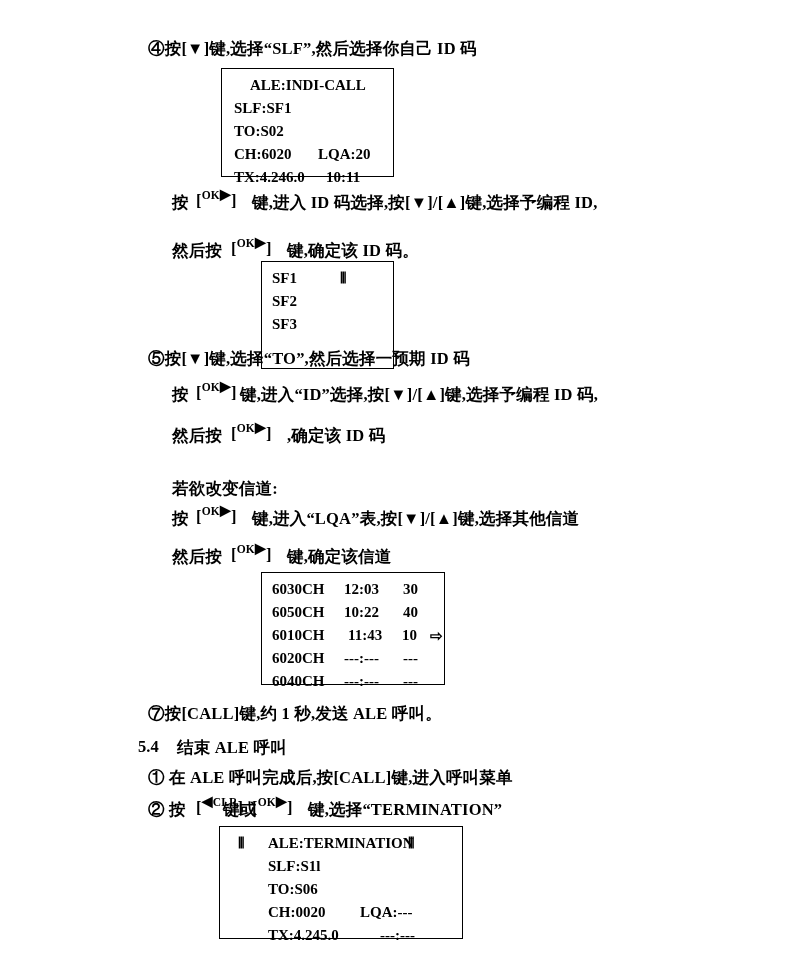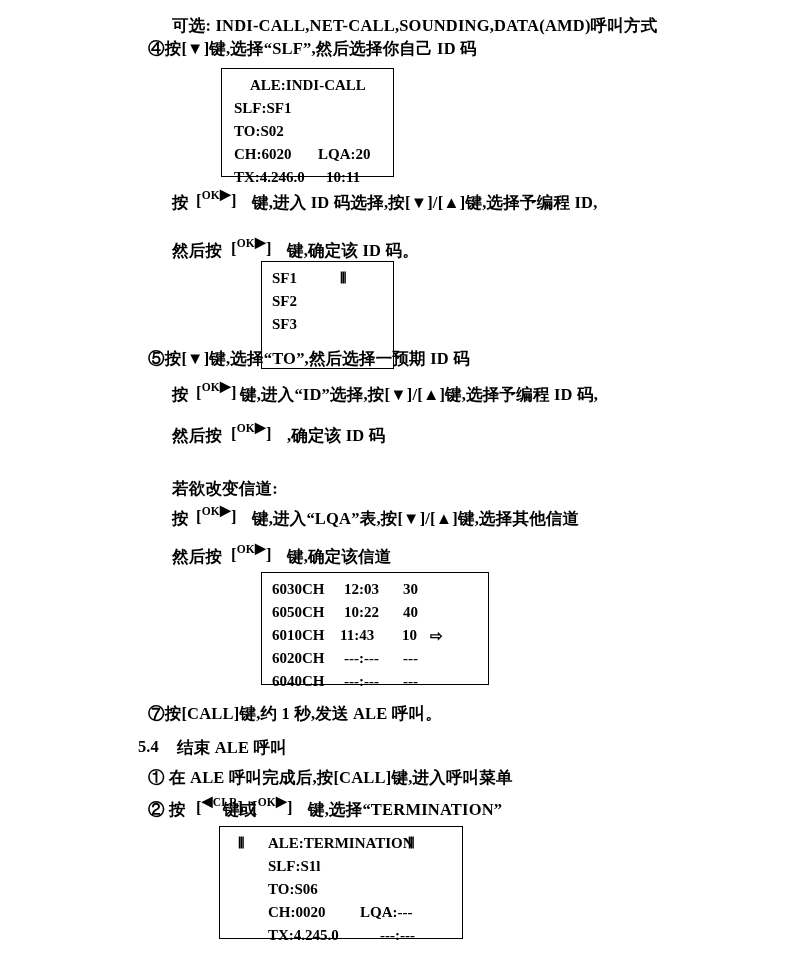--- a/index.html
+++ b/index.html
@@ -60,21 +60,20 @@
     font-family: "Liberation Serif", serif;
     font-size: 16.5px;
     font-weight: bold;
   }
 </style>
 </head>
 <body>
 
 <div class="page">
 
-  <div class="line" style="left:172px; top:15px;">可选: INDI-CALL,NET-CALL,SOUNDING,DATA(AMD)呼叫方式</div>
   <div class="line" style="left:148px; top:38px;">④按[▼]键,选择“SLF”,然后选择你自己 ID 码</div>
 
   <div class="lcd" style="left:221px; top:68px; width:173px; height:109px;">
     <div class="row" style="left:28px; top:8px;">ALE:INDI-CALL</div>
     <div class="row" style="left:12px; top:31px;">SLF:SF1</div>
     <div class="row" style="left:12px; top:54px;">TO:S02</div>
     <div class="row" style="left:12px; top:77px;">CH:6020</div>
     <div class="row" style="left:96px; top:77px;">LQA:20</div>
     <div class="row" style="left:12px; top:100px;">TX:4.246.0</div>
     <div class="row" style="left:104px; top:100px;">10:11</div>
@@ -120,29 +119,29 @@
     <span class="key">[<span class="sup">OK</span><span class="sup arrowglyph">▶</span>]</span>
   </div>
   <div class="line" style="left:252px; top:508px;">键,进入“LQA”表,按[▼]/[▲]键,选择其他信道</div>
 
   <div class="line" style="left:172px; top:546px;">然后按</div>
   <div class="line" style="left:231px; top:540px;">
     <span class="key">[<span class="sup">OK</span><span class="sup arrowglyph">▶</span>]</span>
   </div>
   <div class="line" style="left:287px; top:546px;">键,确定该信道</div>
 
-  <div class="lcd" style="left:261px; top:572px; width:228px; height:113px;">
+  <div class="lcd" style="left:261px; top:572px; width:184px; height:113px;">
     <div class="row" style="left:10px; top:8px;">6030CH</div>
     <div class="row" style="left:82px; top:8px;">12:03</div>
     <div class="row" style="left:141px; top:8px;">30</div>
     <div class="row" style="left:10px; top:31px;">6050CH</div>
     <div class="row" style="left:82px; top:31px;">10:22</div>
     <div class="row" style="left:141px; top:31px;">40</div>
     <div class="row" style="left:10px; top:54px;">6010CH</div>
-    <div class="row" style="left:78px; top:54px;">11:43</div>
+    <div class="row" style="left:86px; top:54px;">11:43</div>
     <div class="row" style="left:140px; top:54px;">10</div>
     <div class="row" style="left:168px; top:54px;">⇨</div>
     <div class="row" style="left:10px; top:77px;">6020CH</div>
     <div class="row" style="left:82px; top:77px;">---:---</div>
     <div class="row" style="left:141px; top:77px;">---</div>
     <div class="row" style="left:10px; top:100px;">6040CH</div>
     <div class="row" style="left:82px; top:100px;">---:---</div>
     <div class="row" style="left:141px; top:100px;">---</div>
   </div>
 

